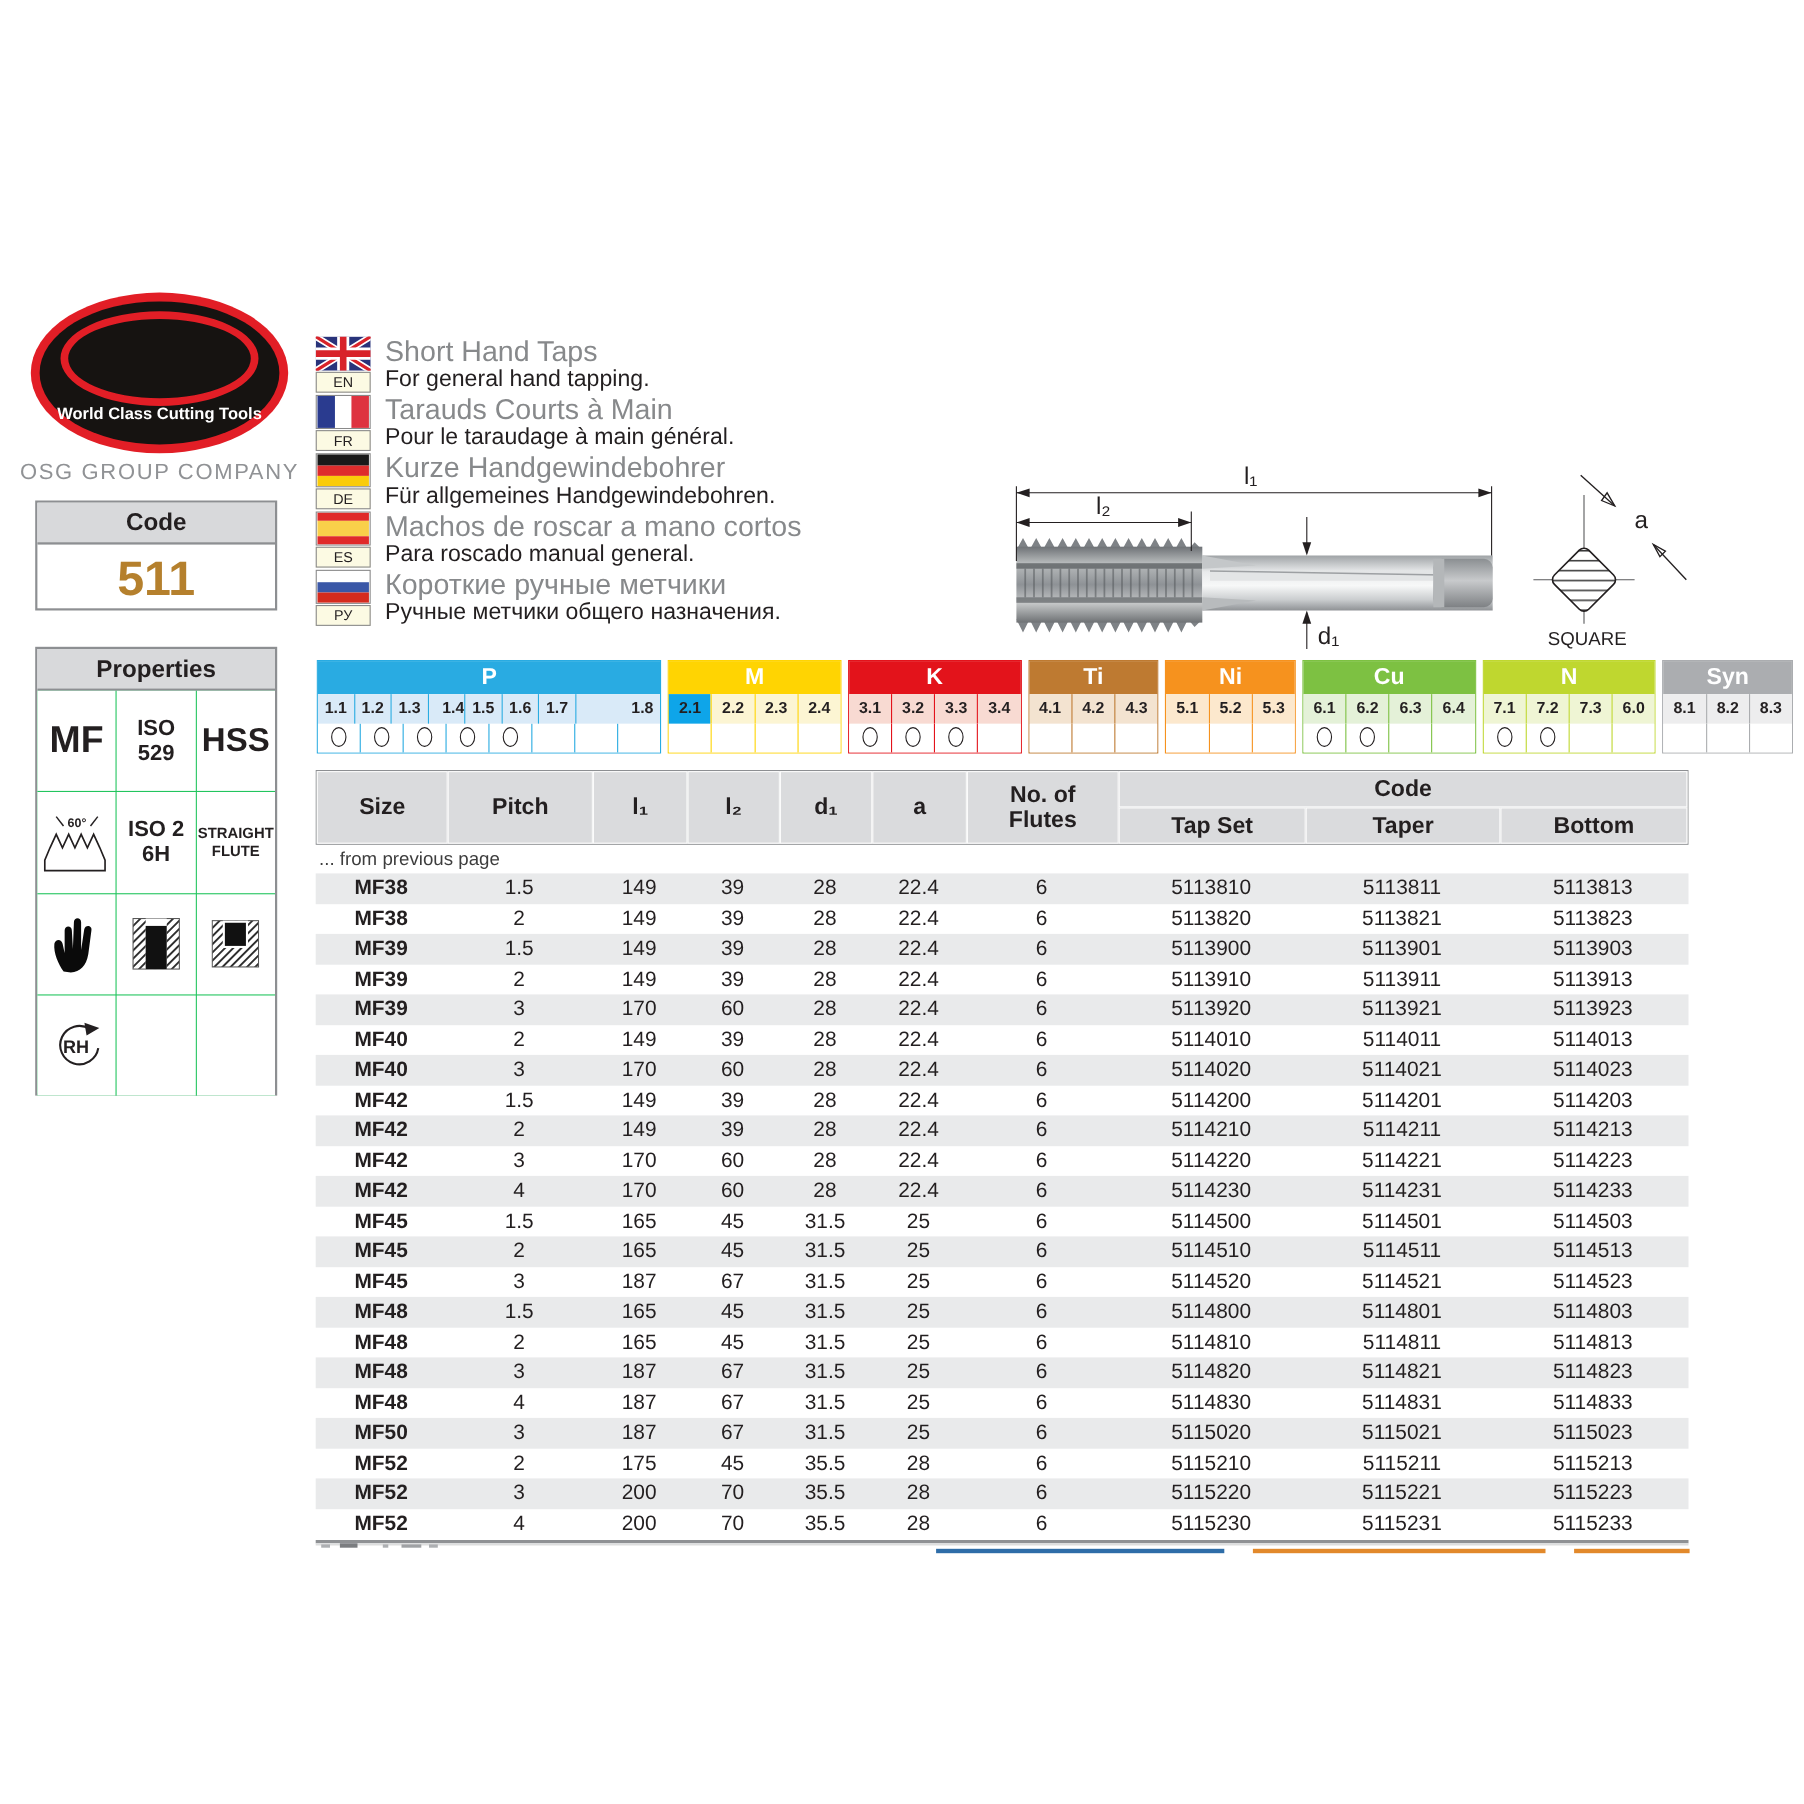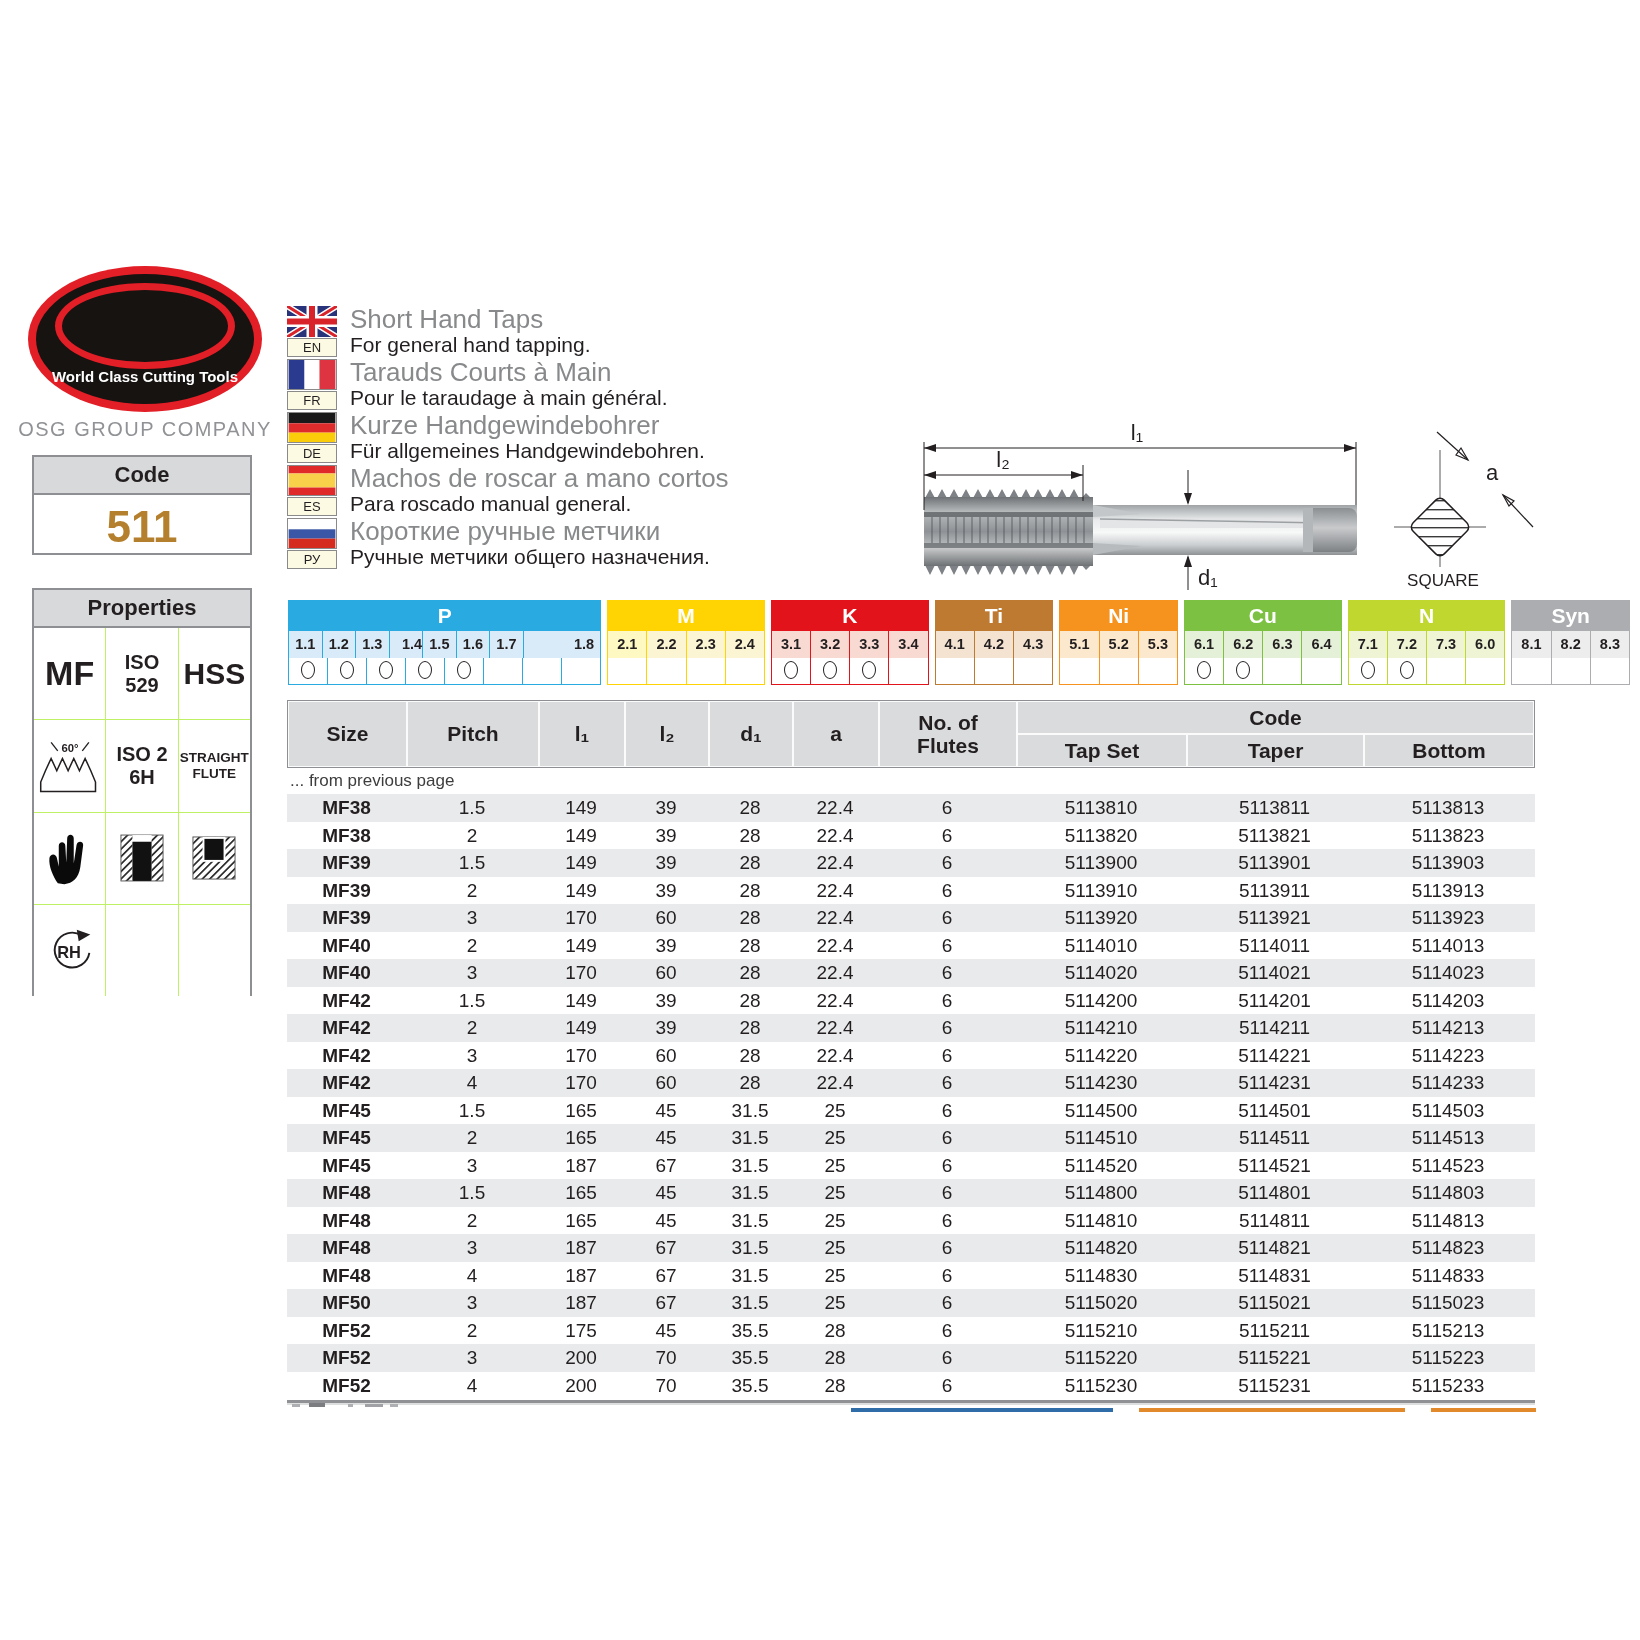--- a/index.html
+++ b/index.html
@@ -18,21 +18,21 @@
            font-size:20px;letter-spacing:1.5px;}
 
   
   .sbox{position:absolute;left:32px;width:220px;border:2px solid #8D8F92;background:#fff;box-sizing:border-box;}
   .sbox-head{height:36px;line-height:36px;background:#D8D9DB;border-bottom:2px solid #8D8F92;
              text-align:center;font-weight:bold;font-size:22px;}
   #code-box{top:455px;height:100px;}
   .code-val{text-align:center;font-weight:bold;font-size:44px;color:#B5802D;padding-top:7px;}
   #props-box{top:588px;height:408px;}
   .prop-grid{display:grid;grid-template-columns:repeat(3,1fr);grid-template-rows:repeat(4,1fr);
-             gap:1px;background:#bef264;height:368px;}
+             gap:1px;background:#22c55e;height:368px;}
   .prop-cell{background:#fff;display:flex;align-items:center;justify-content:center;text-align:center;
              font-weight:bold;white-space:pre-line;}
   .p-mf{font-size:34px;} .p-iso{font-size:20px;line-height:1.15;} .p-hss{font-size:30px;}
   .p-fl{font-size:13.5px;line-height:1.2;}
 
   
   .langs{position:absolute;left:287px;top:306px;width:600px;}
   .lang-row{height:53px;display:flex;gap:13px;}
   .flag-stack{width:50px;}
   .flag{width:50px;height:31px;display:block;border:1px solid #8a8a8a;box-sizing:border-box;}
@@ -341,21 +341,21 @@
           <div style="border-left: 1px solid rgb(41, 171, 226);"><span class="mark-circle"></span></div>
           <div style="border-left: 1px solid rgb(41, 171, 226);"><span class="mark-circle"></span></div>
           <div style="border-left: 1px solid rgb(41, 171, 226);"></div>
           <div style="border-left: 1px solid rgb(41, 171, 226);"></div>
           <div style="border-left: 1px solid rgb(41, 171, 226);"></div>
         </div>
       </div>
       <div class="mat-group" style="flex-grow: 4; border-color: rgb(255, 212, 2);">
         <div class="mat-head" style="background: rgb(255, 212, 2);">M</div>
         <div class="mat-nums">
-          <div style="background: #fef9c3; text-align: center;">2.1</div>
+          <div style="background: #0ea5e9; text-align: center;">2.1</div>
           <div style="background: rgb(252, 245, 211); border-left: 1px solid rgb(255, 212, 2);">2.2</div>
           <div style="background: rgb(252, 245, 211); border-left: 1px solid rgb(255, 212, 2);">2.3</div>
           <div style="background: rgb(252, 245, 211); border-left: 1px solid rgb(255, 212, 2);">2.4</div>
         </div>
         <div class="mat-marks">
           <div></div>
           <div style="border-left: 1px solid rgb(255, 212, 2);"></div>
           <div style="border-left: 1px solid rgb(255, 212, 2);"></div>
           <div style="border-left: 1px solid rgb(255, 212, 2);"></div>
         </div>

